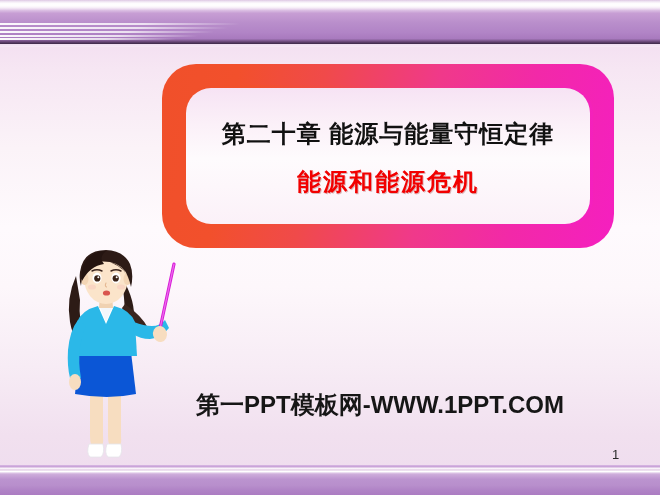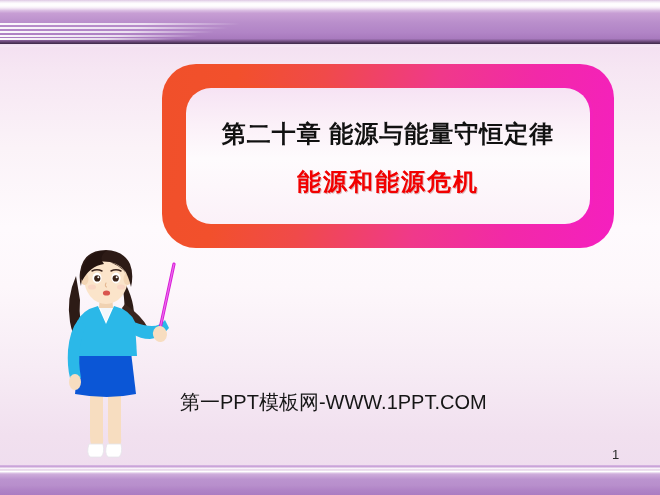--- a/index.html
+++ b/index.html
@@ -116,22 +116,22 @@
   #lesson-title{
     font-size:24px;font-weight:bold;color:#f20000;
     letter-spacing:2px;line-height:1;
     margin-top:24px;
     white-space:nowrap;
     text-shadow:1px 1px 0 rgba(120,0,0,.25);
   }
 
   
   #watermark{
-    position:absolute;left:180px;top:389px;
-    font-size:20px;font-weight:normal;color:#161616;
+    position:absolute;left:196px;top:389px;
+    font-size:24px;font-weight:bold;color:#161616;
     letter-spacing:0px;white-space:nowrap;
   }
 
   
   #pagenum{
     position:absolute;left:612px;top:447px;
     font-size:13px;color:#2a2a2a;
   }
 
   

